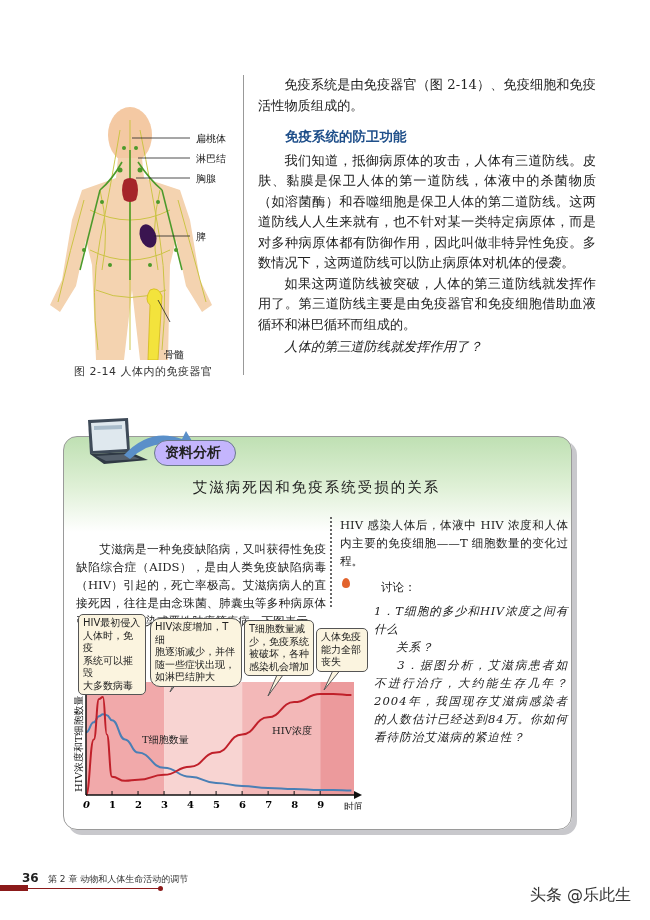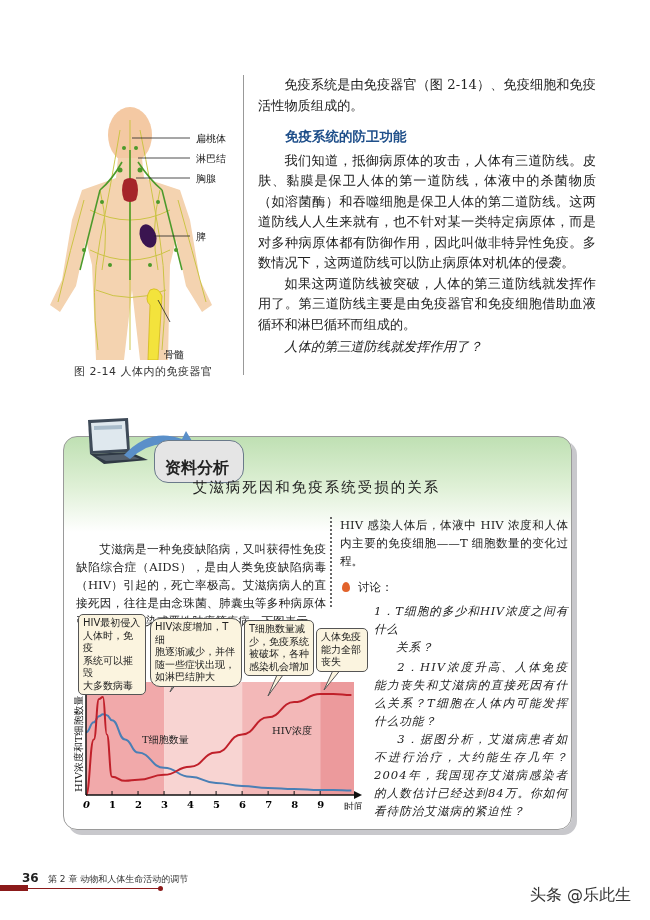--- a/index.html
+++ b/index.html
@@ -21,32 +21,32 @@
   #section-heading { margin:10px 0 4px 0 !important; text-indent:2em; color:#1f4f8a; font-weight:bold;
                      font-family:"DejaVu Sans","Liberation Sans",sans-serif; font-size:13.5px; }
   #top-text p.question { font-style:italic; margin-top:2px; }
 
   
   #box { left:63px; top:436px; width:507px; height:392px; border-radius:14px;
          background:linear-gradient(#bfe0b3 0px, #dff0d6 50px, #ffffff 95px, #ffffff 100%);
          border:1px solid #9a9a9a; box-shadow:5px 5px 0 #c8c8cc; }
   #laptop { left:82px; top:416px; width:70px; height:50px; }
   #arrow { left:120px; top:425px; width:80px; height:40px; }
-  #badge { left:154px; top:440px; padding:17px 14px 3px 10px; border:1.5px solid #6a7a8a; border-radius:14px;
-           background:#e5e5e5; font-size:16px; font-weight:bold; color:#222;
+  #badge { left:154px; top:440px; padding:3px 14px 3px 10px; border:1.5px solid #6a7a8a; border-radius:14px;
+           background:#c4b5fd; font-size:14px; font-weight:bold; color:#222;
            font-family:"DejaVu Sans","Liberation Sans",sans-serif; }
   #box-title { left:63px; width:507px; top:478px; text-align:center; font-size:14.5px; letter-spacing:2px; color:#222; }
 
   #left-para { left:76px; top:540px; width:250px; font-size:11.6px; line-height:18px; text-align:justify; }
   #left-para p { margin:0; text-indent:2em; }
   #dotted-divider { left:330px; top:517px; width:0; height:90px; border-left:2px dotted #666; }
 
   #right-col { left:340px; top:516px; width:228px; font-size:11.6px; line-height:18px; }
   #right-col p { margin:0; text-align:justify; }
-  #discuss { margin-top:8px !important; display:flex; align-items:center; gap:8px; }
+  #discuss { margin-top:8px !important; display:flex; gap:31px; }
   .drop { width:8px; height:10px; background:#e2632c; border-radius:50% 50% 50% 50% / 60% 60% 40% 40%; margin-left:2px; }
   #q1 { margin-left:34px !important; margin-top:6px !important; letter-spacing:0.5px; }
   #q1b { margin-left:56px !important; letter-spacing:1px;}
   #q2, #q3 { margin-left:34px !important; letter-spacing:1px; text-indent:2em; font-style:italic; }
   #q1, #q1b { font-style:italic; }
   #q2 { margin-top:2px !important; }
 
   
   #chart { left:72px; top:610px; width:290px; height:200px; }
   .callout { position:absolute; background:#fbf4df; border:1.2px solid #555; border-radius:5px;
@@ -154,21 +154,20 @@
 <div id="dotted-divider" class="abs"></div>
 
 <div id="right-col" class="abs">
   <p>HIV 感染人体后，体液中 HIV 浓度和人体内主要的免疫细胞——T 细胞数量的变化过程。</p>
   <p id="discuss">
     <span class="drop"></span>
     <span>讨论：</span>
   </p>
   <p id="q1">1．T细胞的多少和HIV浓度之间有什么</p>
   <p id="q1b">关系？</p>
-  <p id="q2">2．HIV浓度升高、人体免疫能力丧失和艾滋病的直接死因有什么关系？T细胞在人体内可能发挥什么功能？</p>
   <p id="q3">3．据图分析，艾滋病患者如不进行治疗，大约能生存几年？2004年，我国现存艾滋病感染者的人数估计已经达到84万。你如何看待防治艾滋病的紧迫性？</p>
 </div>
 
 <div id="chart" class="abs">
   <svg id="chart-svg" width="290" height="200" viewBox="0 0 290 200">
     <g id="bands">
         <rect x="14" y="72" width="78.05825242718446" height="113" fill="#f1a9aa"></rect>
         <rect x="92.05825242718446" y="72" width="78.05825242718446" height="113" fill="#f8d4d2"></rect>
         <rect x="170.1165048543689" y="72" width="78.05825242718447" height="113" fill="#f3b8b8"></rect>
         <rect x="248.17475728155338" y="72" width="33.82524271844662" height="113" fill="#ec9a9c"></rect>

